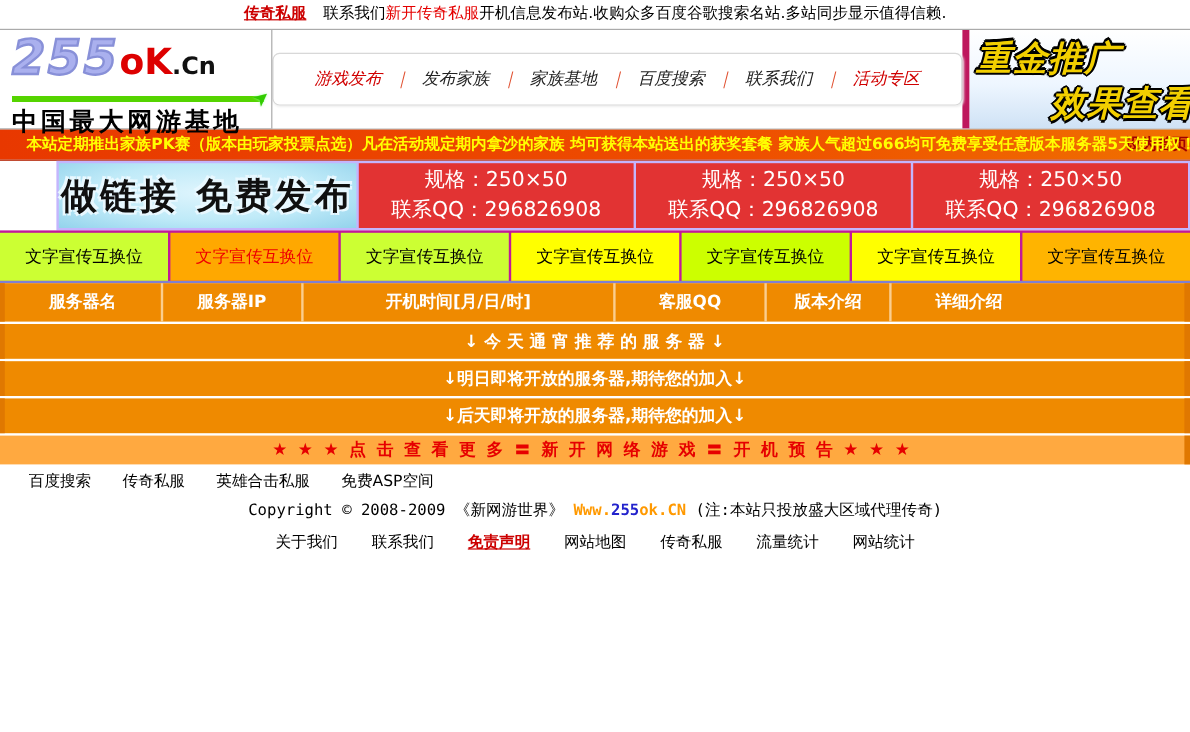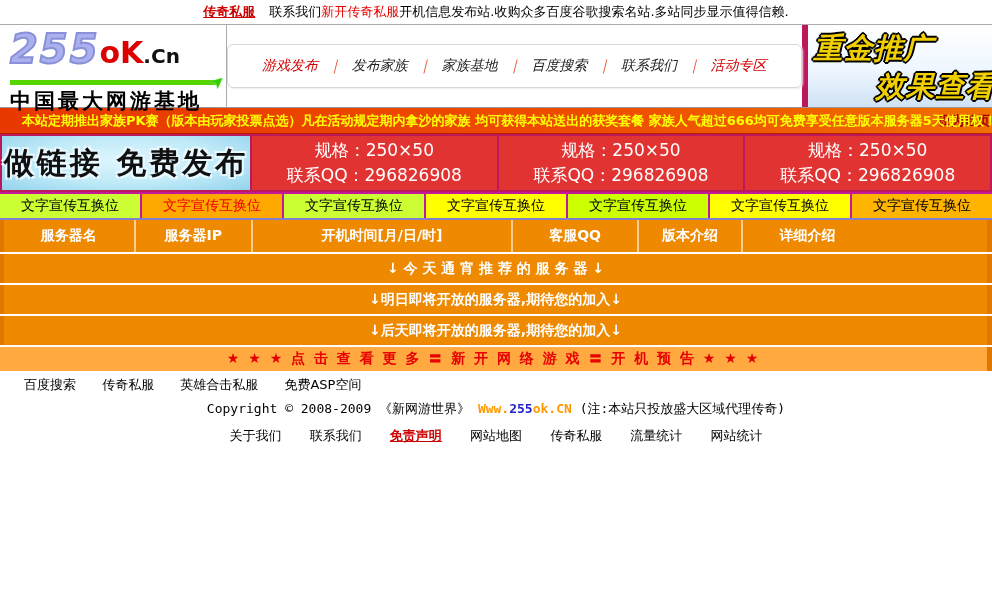--- a/index.html
+++ b/index.html
@@ -28,27 +28,27 @@
   .nav-item { cursor:pointer; margin:0 6px; }
   .nav-sep { color:#e05030; margin:0 4px; }
   .promo-box { width:214px; background:linear-gradient(180deg,#ffffff 0%,#eef6ff 55%,#cfe2f5 100%); padding:4px 6px; overflow:hidden; cursor:pointer; }
   .promo-l1,.promo-l2 { font-size:29px; font-weight:bold; font-style:italic; color:#f2cf00; white-space:nowrap; letter-spacing:1px;
     text-shadow:-2px 0 #000,2px 0 #000,0 -2px #000,0 2px #000,-1px -1px #000,1px 1px #000,1px -1px #000,-1px 1px #000; }
   .promo-l2 { margin-left:62px; margin-top:-2px; }
   
   .marquee { height:26px; line-height:25px; background:linear-gradient(90deg,#e83800,#ee4d00 60%,#f07000); color:#ffff00; font-weight:bold; white-space:nowrap; overflow:hidden; padding-left:22px; border-bottom:1px solid #b22000; }
   .set-home { float:right; color:#a00000; margin-right:2px; cursor:pointer; font-weight:bold; }
   
-  .banner-row { height:58px; background:#be185d; display:flex; padding:2px; gap:2px; }
+  .banner-row { height:58px; background:#c4b5fd; display:flex; padding:2px; gap:2px;margin-left:47px; }
   .link-banner { width:248px; background:radial-gradient(ellipse at 50% 45%,#dff5fd 0%,#bfeaf8 55%,#93d3ec 100%); display:flex; align-items:center; justify-content:center; cursor:pointer; }
   .link-banner span { font-size:30px; font-weight:900; letter-spacing:3px; color:#101010; white-space:nowrap;
     text-shadow:2px 2px 0 #e8f8ff,-2px -2px 0 #e8f8ff,2px -2px 0 #e8f8ff,-2px 2px 0 #e8f8ff; }
   .ad-slot { flex:1; background:#e23333; color:#fff; display:flex; flex-direction:column; align-items:center; justify-content:center; line-height:1.45; font-size:17px; cursor:pointer; white-space:nowrap; }
   
-  .textlinks { height:28px; background:#c2199a; border-bottom:2px solid #8080d0; display:flex; padding-top:2px; gap:2px; }
+  .textlinks { height:44px; background:#c2199a; border-bottom:2px solid #8080d0; display:flex; padding-top:2px; gap:2px; }
   .tl-cell { flex:1; display:flex; align-items:center; justify-content:center; font-size:14px; cursor:pointer; white-space:nowrap; }
   
   .srv-header { height:32px; background:#ef8a00; display:grid; grid-template-columns:13.4% 11.9% 26.5% 12.8% 10.6% 13.1% 11.7%; border-left:4px solid #e07800; border-right:5px solid #e07800; }
   .srv-header .col { display:flex; align-items:center; justify-content:center; color:#fff; font-weight:bold; font-size:14px; border-right:2px solid #fbce8e; white-space:nowrap; }
   .srv-header .col:last-child { border-right:none; }
   .srv-row { height:29px; margin-top:2px; background:#ef8a00; color:#fff; font-weight:bold; font-size:14px; display:flex; align-items:center; justify-content:center; border-left:4px solid #e07800; border-right:5px solid #e07800; white-space:nowrap; }
   .announce { height:24px; margin-top:2px; background:#ffa940; color:#e60000; font-weight:bold; font-size:14px; letter-spacing:2px; display:flex; align-items:center; justify-content:center; cursor:pointer; border-right:5px solid #e07800; white-space:nowrap; }
   
   .ftlinks { padding:5px 0 3px 24px; font-size:13px; }
   .ftlinks span { margin-right:22px; cursor:pointer; }

